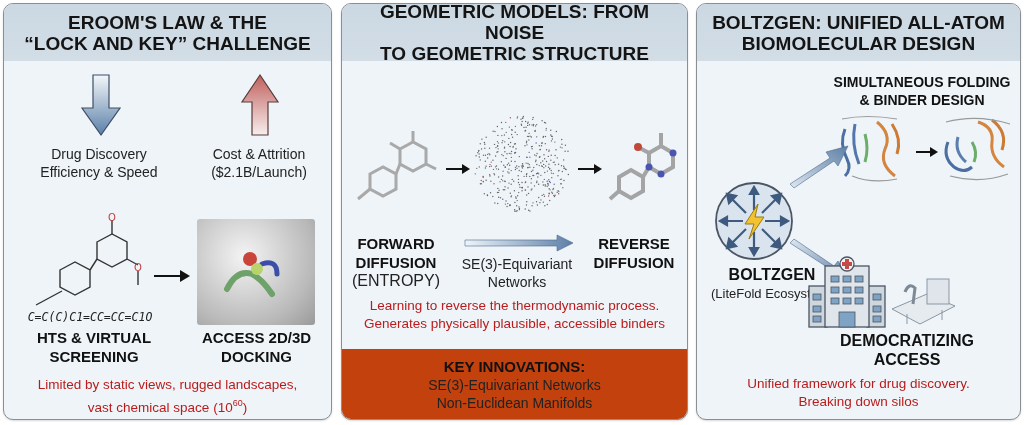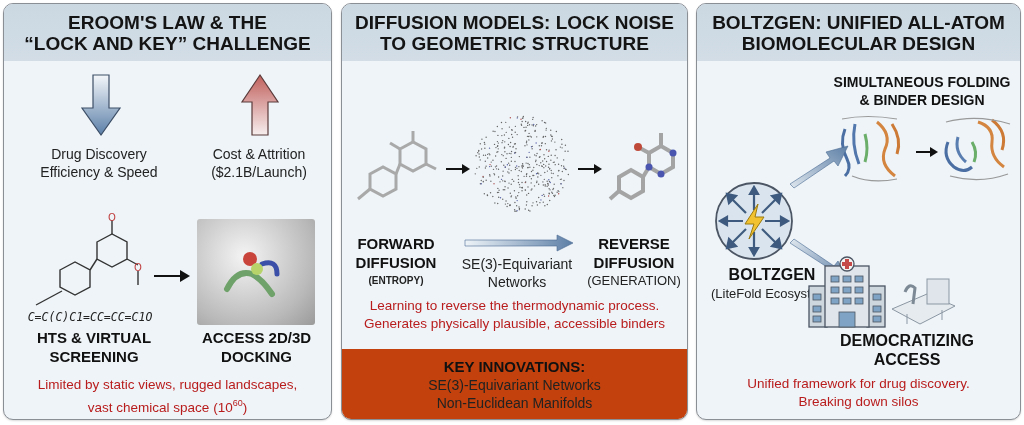--- a/index.html
+++ b/index.html
@@ -96,21 +96,21 @@
 
   <div class="abs sub" style="left:0;width:100%;top:372px">
     <div>Limited by static views, rugged landscapes,</div>
     <div><span>vast chemical space (10</span><sup style="font-size:9px">60</sup><span>)</span></div>
   </div>
 </div>
 
 <div class="panel" id="p2">
   <div class="panel-head">
     <div>
-        <div>DIFFUSION MODELS: LOCK NOISE</div>
+        <div>GEOMETRIC MODELS: FROM NOISE</div>
         <div>TO GEOMETRIC STRUCTURE</div>
       </div>
   </div>
 
   <svg style="left:8px;top:125px" width="90" height="80" viewBox="0 0 90 80">
     <g fill="none" stroke="#a9a9a9" stroke-width="3">
       <polygon points="50,20 63,13 76,20 76,35 63,42 50,35"></polygon>
       <polygon points="20,45 33,38 46,45 46,60 33,67 20,60"></polygon>
       <line x1="46" y1="45" x2="50" y2="35"></line>
       <line x1="63" y1="13" x2="63" y2="2"></line>
@@ -560,39 +560,38 @@
     </g>
     <circle cx="34" cy="18" r="4" fill="#c04a3a"></circle>
     <circle cx="45" cy="38" r="3.5" fill="#4a55b0"></circle>
     <circle cx="69" cy="24" r="3.5" fill="#4a55b0"></circle>
     <circle cx="57" cy="45" r="3.5" fill="#4a55b0"></circle>
   </svg>
 
   <div class="abs blbl" style="left:4px;width:100px;top:230px">
     <div>FORWARD</div>
     <div>DIFFUSION</div>
-    <div class="lbl" style="font-weight:bold;font-size:10px">(ENTROPY)</div>
+    <div class="lbl" style="font-weight:normal;font-size:16px">(ENTROPY)</div>
   </div>
   <svg style="left:123px;top:230px" width="110" height="18" viewBox="0 0 110 18">
     <defs>
         <linearGradient id="ga" x1="0" x2="1">
           <stop offset="0" stop-color="#eef4f8"></stop>
           <stop offset="1" stop-color="#5d7fa6"></stop>
         </linearGradient>
       </defs>
     <path d="M0 6 H92 V1 L108 9 L92 17 V12 H0 Z" fill="url(#ga)" stroke="#4a6a92" stroke-width="0.6"></path>
   </svg>
   <div class="abs lbl" style="left:110px;width:130px;top:251px">
     <div>SE(3)-Equivariant</div>
     <div>Networks</div>
   </div>
   <div class="abs blbl" style="left:238px;width:108px;top:230px">
     <div>REVERSE</div>
     <div>DIFFUSION</div>
-    <div class="lbl" style="font-weight:normal;font-size:13px">(GENERATION)</div>
   </div>
 
   <div class="abs sub" style="left:0;width:100%;top:293px">
     <div>Learning to reverse the thermodynamic process.</div>
     <div>Generates physically plausible, accessible binders</div>
   </div>
 
   <div class="band">
     <div class="abs blbl" style="left:0;width:100%;top:8px">KEY INNOVATIONS:</div>
     <div class="abs lbl" style="left:0;width:100%;top:27px">

